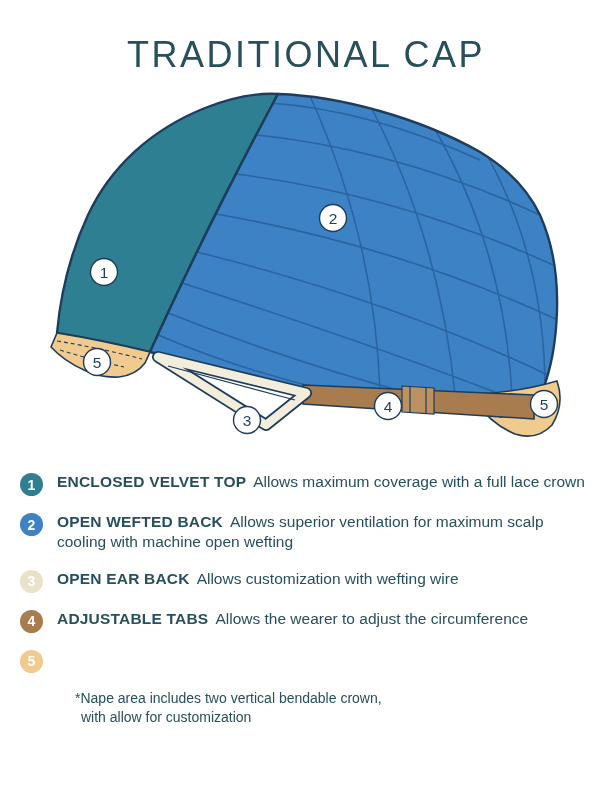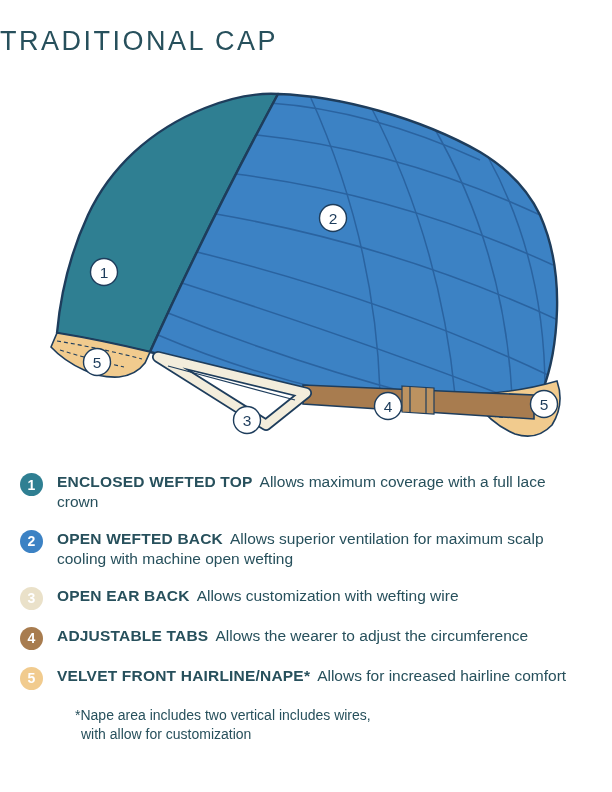--- a/index.html
+++ b/index.html
@@ -5,23 +5,23 @@
   * { margin:0; padding:0; box-sizing:border-box; }
   html,body { background:#ffffff; }
   body {
     width:612px; height:792px;
     font-family:"Liberation Sans", sans-serif;
     color:var(--text);
   }
   .page { position:relative; width:612px; height:792px; overflow:hidden; background:#fff; }
 
   .title {
-    position:absolute; top:26px; left:0; width:100%;
-    text-align:left;
-    font-size:27px; font-weight:400; letter-spacing:2.5px;
+    position:absolute; top:34px; left:0; width:100%;
+    text-align:center;
+    font-size:36px; font-weight:400; letter-spacing:2.5px;
     color:var(--text);
   }
 
   svg.diagram { position:absolute; top:0; left:0; }
 
   
   .f-teal  { fill:var(--teal); }
   .f-blue  { fill:var(--blue); }
   .f-tan   { fill:var(--tan); }
   .f-brown { fill:var(--brown); }
@@ -153,42 +153,41 @@
     <g>
       <circle class="callout-circle" cx="544" cy="404" r="13.5"></circle>
       <text class="callout-num" x="544" y="409.5">5</text>
     </g>
   </svg>
 
   <div class="legend">
 
     <div class="legend-item">
       <span class="lnum b1">1</span>
-      <div class="ltext"><span class="term">ENCLOSED WEFTED TOP</span><span class="desc">Allows maximum coverage with a full lace crown</span></div>
+      <div class="ltext"><span class="term">ENCLOSED VELVET TOP</span><span class="desc">Allows maximum coverage with a full lace crown</span></div>
     </div>
 
     <div class="legend-item">
       <span class="lnum b2">2</span>
       <div class="ltext"><span class="term">OPEN WEFTED BACK</span><span class="desc">Allows superior ventilation for maximum scalp cooling with machine open wefting</span></div>
     </div>
 
     <div class="legend-item">
       <span class="lnum b3">3</span>
       <div class="ltext"><span class="term">OPEN EAR BACK</span><span class="desc">Allows customization with wefting wire</span></div>
     </div>
 
     <div class="legend-item">
       <span class="lnum b4">4</span>
       <div class="ltext"><span class="term">ADJUSTABLE TABS</span><span class="desc">Allows the wearer to adjust the circumference</span></div>
     </div>
 
     <div class="legend-item">
       <span class="lnum b5">5</span>
-      <div class="ltext"><span class="term">VELVET FRONT HAIRLINE/NAPE*</span><span class="desc">Allows for increased hairline comfort</span></div>
     </div>
 
     <div class="footnote">
-      <div class="fn1">*Nape area includes two vertical includes wires,</div>
+      <div class="fn1">*Nape area includes two vertical bendable crown,</div>
       <div class="fn2">with allow for customization</div>
     </div>
 
   </div>
 </div>
 
 </body></html>

